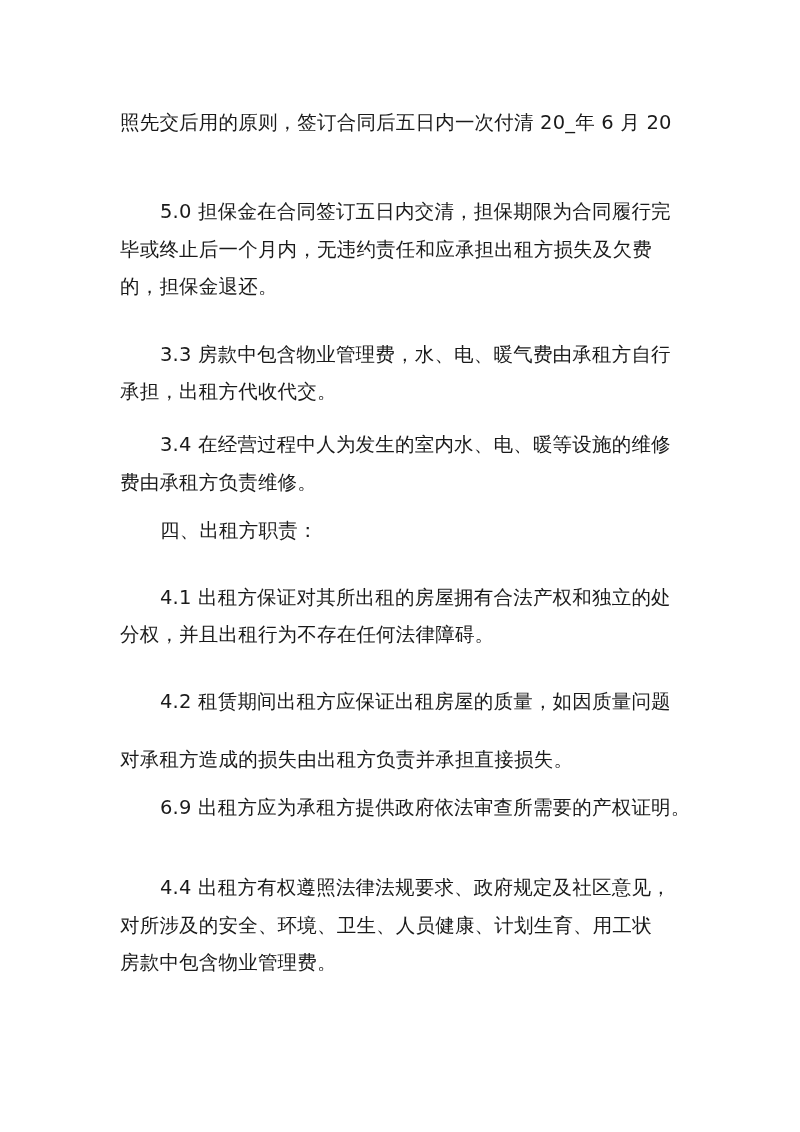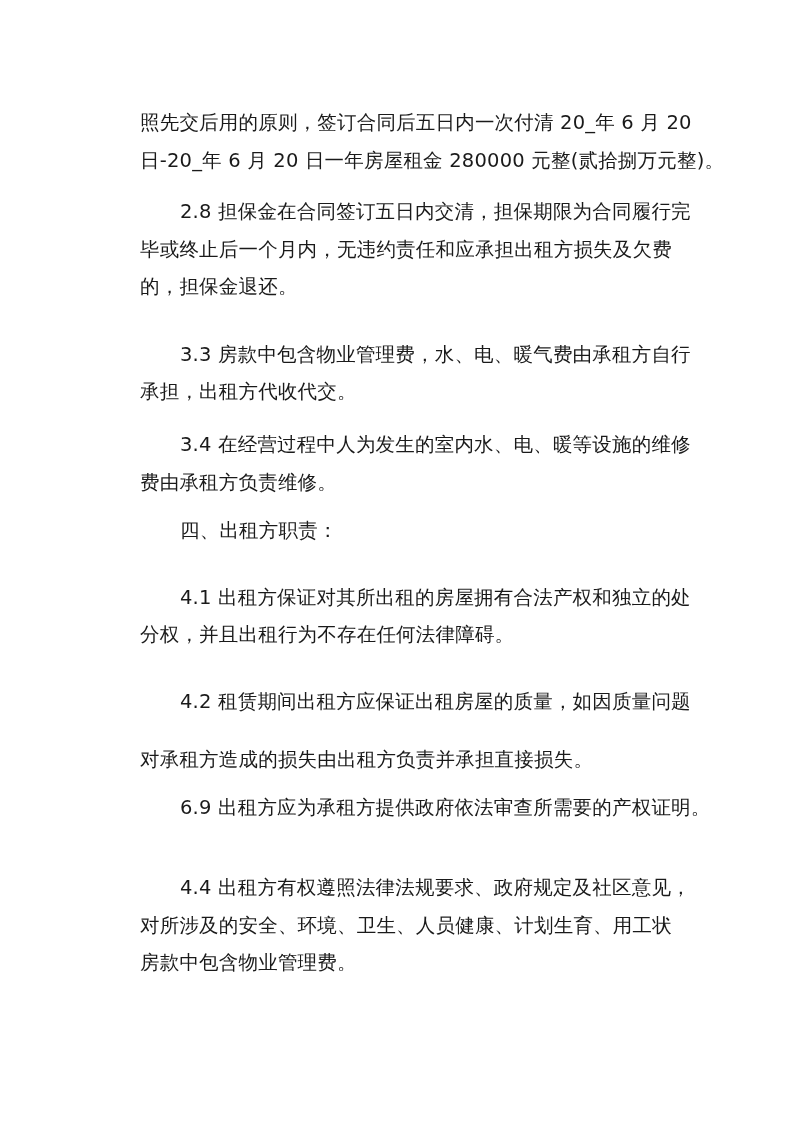--- a/index.html
+++ b/index.html
@@ -1,29 +1,28 @@
 <!DOCTYPE html>
 <html><head>
   <meta charset="utf-8">
   <style>
     html, body { margin: 0; padding: 0; background: #ffffff; }
     body { width: 800px; height: 1132px; position: relative; overflow: hidden;
            font-family: "DejaVu Sans", "Liberation Sans", sans-serif; color: #1a1a1a; }
-    .page { position: absolute; left: 0; top: 0; width: 708px; height: 1132px; background: #fff; margin-left: 20px; }
+    .page { position: absolute; left: 0; top: 0; width: 708px; height: 1132px; background: #fff; }
     .line { position: absolute; left: 120px; font-size: 19.5px; line-height: 24px; white-space: nowrap;
             letter-spacing: 0.2px; }
     .line.indent { left: 160px; }
   </style>
 </head>
 <body>
 
 <div class="page" id="page">
     <div class="line" style="top: 111px;">照先交后用的原则，签订合同后五日内一次付清 20_年 6 月 20</div>
-    <div class="line" style="top: 149px;">日-20_年 6 月 20 日一年房屋租金 280000 元整(贰拾捌万元整)。</div>
-    <div class="line indent" style="top: 200px;">2.8 担保金在合同签订五日内交清，担保期限为合同履行完</div>
+    <div class="line indent" style="top: 200px;">5.0 担保金在合同签订五日内交清，担保期限为合同履行完</div>
     <div class="line" style="top: 238px;">毕或终止后一个月内，无违约责任和应承担出租方损失及欠费</div>
     <div class="line" style="top: 275px;">的，担保金退还。</div>
     <div class="line indent" style="top: 343px;">3.3 房款中包含物业管理费，水、电、暖气费由承租方自行</div>
     <div class="line" style="top: 380px;">承担，出租方代收代交。</div>
     <div class="line indent" style="top: 433px;">3.4 在经营过程中人为发生的室内水、电、暖等设施的维修</div>
     <div class="line indent" style="top: 519px;">四、出租方职责：</div>
     <div class="line" style="top: 471px;">费由承租方负责维修。</div>
     <div class="line indent" style="top: 586px; text-align: center;">4.1 出租方保证对其所出租的房屋拥有合法产权和独立的处</div>
     <div class="line" style="top: 623px;">分权，并且出租行为不存在任何法律障碍。</div>
     <div class="line indent" style="top: 690px;">4.2 租赁期间出租方应保证出租房屋的质量，如因质量问题</div>

